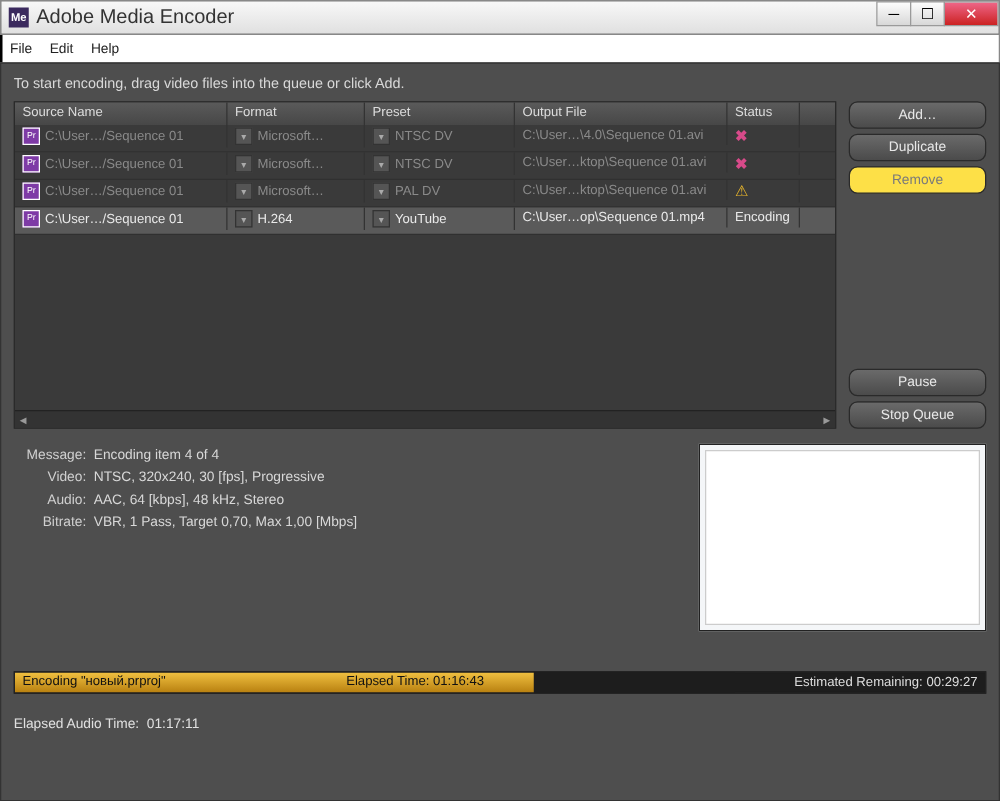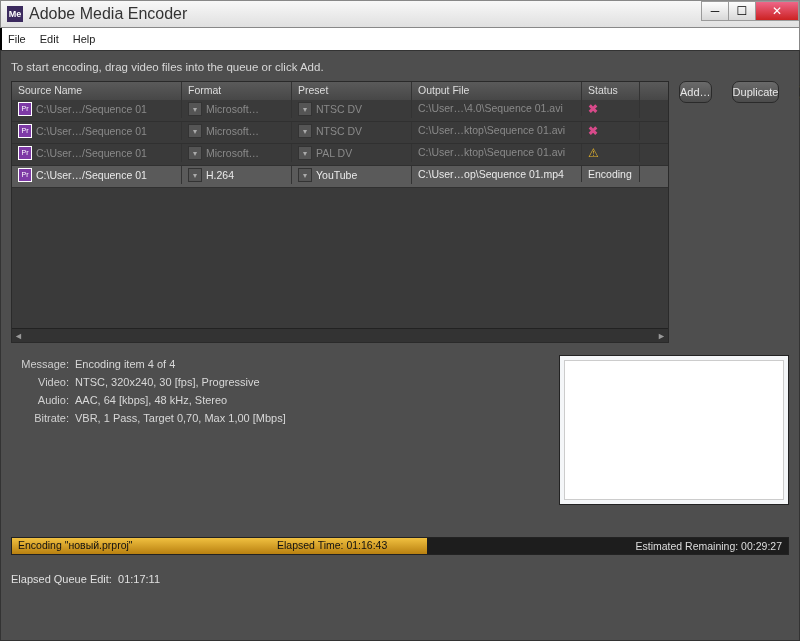--- a/index.html
+++ b/index.html
@@ -101,21 +101,21 @@
   color:#aaa; font-size:8px;
 }
 .status-icon { width:14px; height:14px; display:inline-block; }
 .status-x { color:#d84a8a; font-size:12px; font-weight:bold; }
 .status-warn { color:#eab72b; font-size:12px; }
 .queue-scroll {
   height: 14px; background:#333; border-top:1px solid #222;
   display:flex; align-items:center; justify-content:space-between;
   padding:0 2px; color:#999; font-size:9px;
 }
-.sidebar { width: 110px; display:flex; flex-direction:row; gap:20px; }
+.sidebar { width: 110px; display:flex; flex-direction:column; gap:4px; }
 .btn {
   background: linear-gradient(#6a6a6a,#4b4b4b);
   border: 1px solid #2a2a2a; border-radius: 7px;
   color: #e8e8e8; height: 22px;
   text-align:center; line-height:20px; font-size:11px;
 }
 .btn.disabled { color:#7a7a7a; background:#fde047; }
 .spacer { flex:1; }
 .info-row { display:flex; margin-top:12px; gap:16px; }
 .info-text { flex:1; font-size:11px; line-height:18px; }
@@ -301,16 +301,16 @@
   <div class="progress-row">
     <div class="progress-bar">
       <div class="progress-fill" id="progress-fill" style="width: 72%;"></div>
       <div class="progress-label">Encoding "новый.prproj"</div>
       <div class="progress-mid">Elapsed Time: 01:16:43</div>
     </div>
     <div class="progress-right">Estimated Remaining: 00:29:27</div>
   </div>
 
   <div class="elapsed-queue">
-    <span>Elapsed Queue Edit:</span>
+    <span>Elapsed Audio Time:</span>
     &nbsp;<span>01:17:11</span>
   </div>
 </div>
 
 </body></html>

